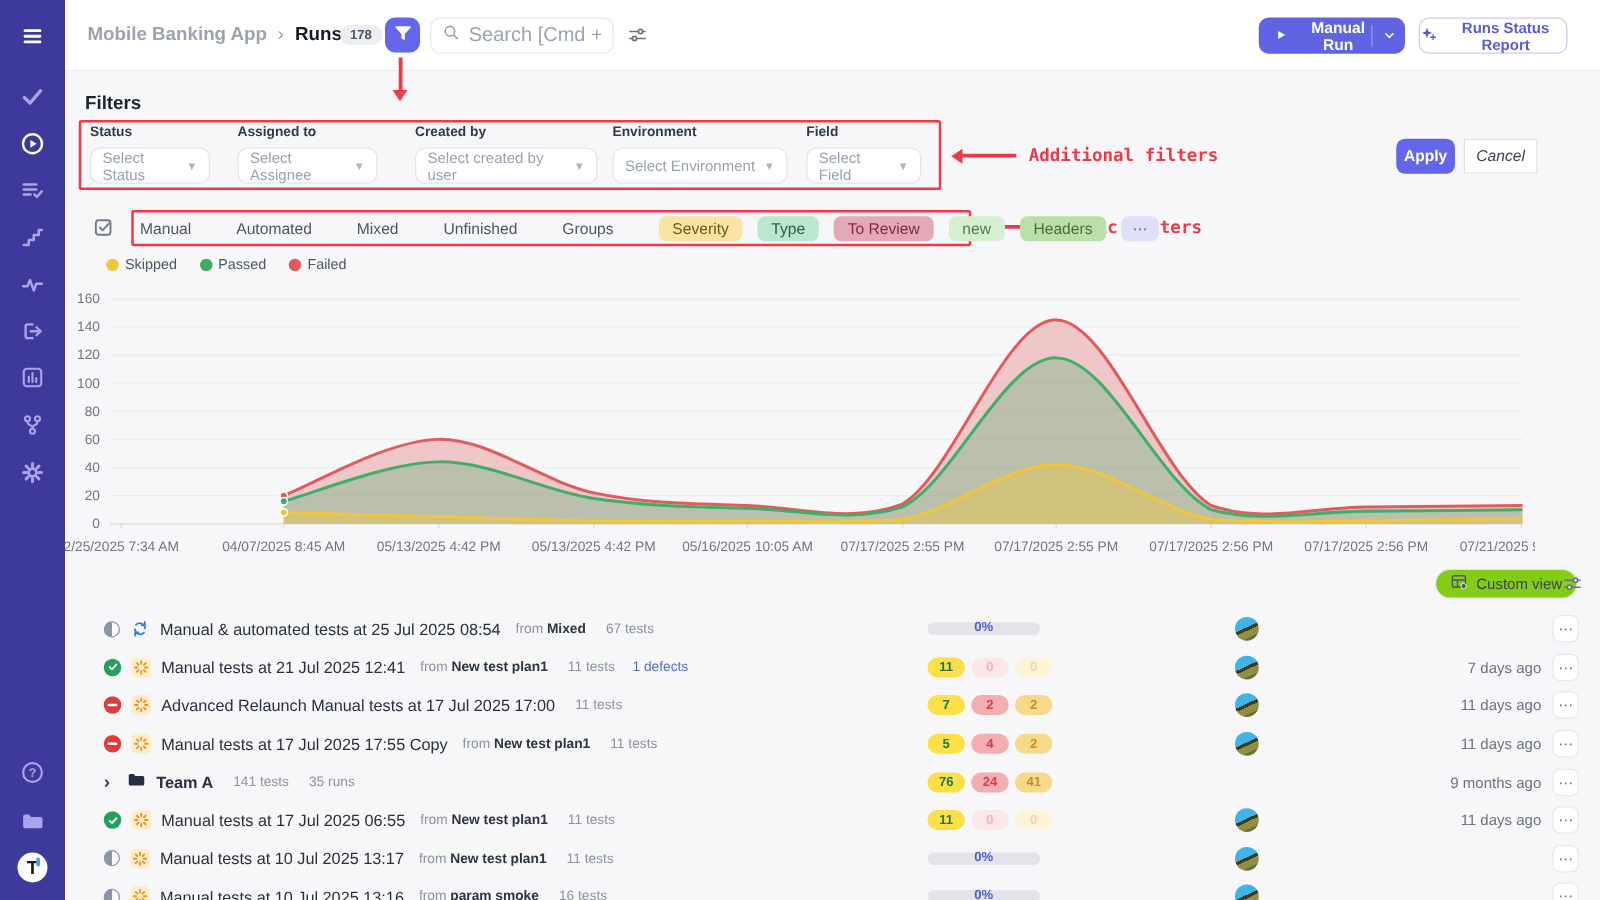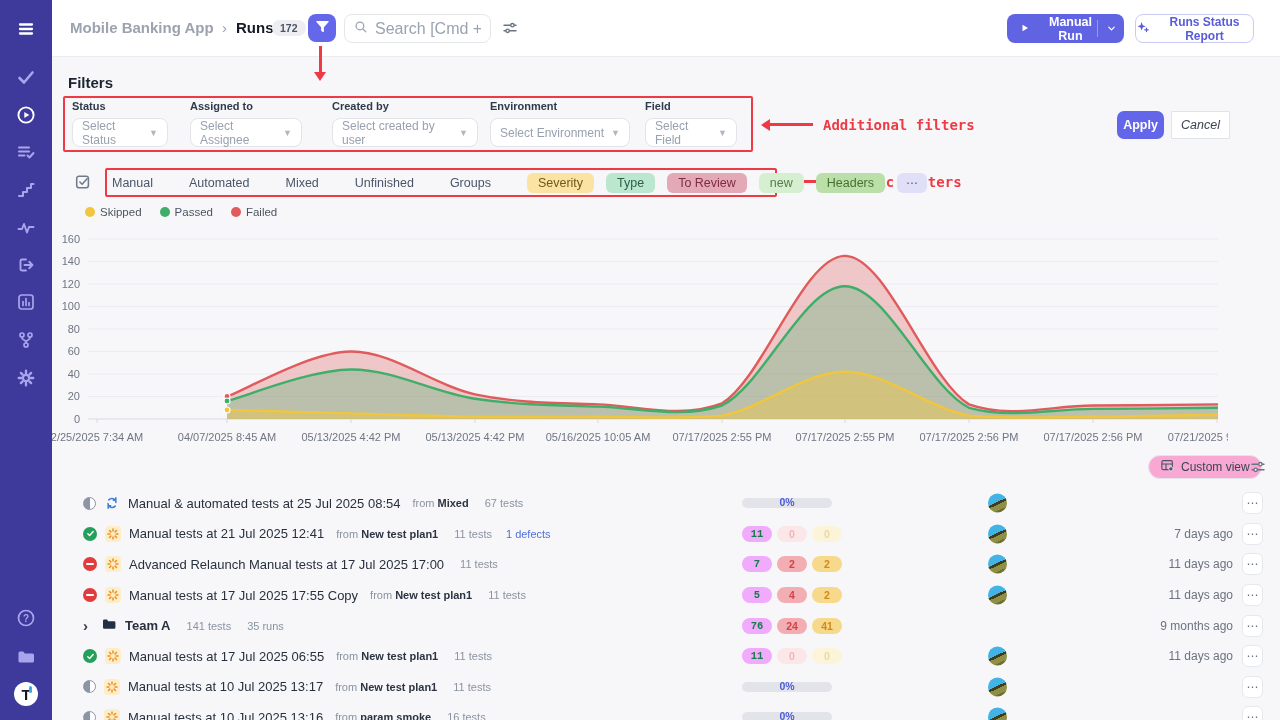--- a/index.html
+++ b/index.html
@@ -51,21 +51,21 @@
   .bf-chip { font-size:12.5px; padding:3px 11px; border-radius:6px; margin-right:12px; cursor:pointer; white-space:nowrap; }
   .bf-more { font-size:12px; padding:3px 9px; border-radius:6px; background:#dfe0f8; color:#555b76; cursor:pointer; }
   .bf-edit { position:absolute; left:74px; top:173px; cursor:pointer; }
 
   
   .legend { position:absolute; left:85px; top:206px; display:flex; gap:18px; align-items:center; }
   .lg-item { display:flex; align-items:center; gap:5px; font-size:11.5px; color:#4b5563; }
   .lg-dot { width:10px; height:10px; border-radius:50%; }
 
   
-  .custom-view { position:absolute; left:1148px; top:455px; height:24px; border:1px solid #e4e5ea; border-radius:12px; background:#f9a8d4; display:flex; align-items:center; gap:6px; padding:0 11px; font-size:12px; color:#3b4453; cursor:pointer; font-family:"Liberation Sans",sans-serif; }
+  .custom-view { position:absolute; left:1148px; top:455px; height:24px; border:1px solid #e4e5ea; border-radius:12px; background:#84cc16; display:flex; align-items:center; gap:6px; padding:0 11px; font-size:12px; color:#3b4453; cursor:pointer; font-family:"Liberation Sans",sans-serif; }
   .view-sliders { position:absolute; left:1250px; top:459px; cursor:pointer; }
 
   
   .row { position:absolute; left:52px; right:0; height:30.6px; }
   .r-left { position:absolute; left:31px; top:50%; transform:translateY(-50%); display:flex; align-items:center; gap:8px; white-space:nowrap; }
   .r-title { font-size:13px; color:#28303e; }
   .r-title.bold { font-weight:bold; }
   .r-from { font-size:11px; color:#8a93a1; margin-left:4px; }
   .r-from b { color:#2b3442; }
   .r-meta { font-size:11px; color:#8a93a1; margin-left:8px; }
@@ -74,21 +74,21 @@
   .st-pass { background:#25a05c; }
   .st-fail { background:#e23b3b; }
   .st-fail i { display:block; width:8px; height:2px; background:#fff; border-radius:1px; }
   .st-prog { width:13px; height:13px; border:1.5px solid #8c95a5; background:linear-gradient(90deg,#8c95a5 50%,#fff 50%); }
   .spark { width:16px; height:16px; border-radius:4px; background:#fdeec9; display:inline-flex; align-items:center; justify-content:center; flex:none; }
   .grp-chev { font-size:15px; font-weight:bold; color:#374151; width:10px; cursor:pointer; }
   .pbar { position:absolute; left:690px; top:50%; transform:translateY(-50%); width:90px; height:10px; border-radius:5px; background:#e3e3ea; }
   .ptext { position:absolute; left:0; right:0; top:-2px; text-align:center; font-size:10.5px; font-weight:bold; color:#4a5cd9; }
   .badges { position:absolute; left:690px; top:50%; transform:translateY(-50%); display:flex; gap:5px; }
   .bdg { min-width:30px; height:16px; line-height:16px; text-align:center; border-radius:9px; font-size:10.5px; font-weight:bold; padding:0 6px; }
-  .bdg.g { background:#f0abfc; color:#177a4b;font-family:Liberation Mono, monospace; }
+  .bdg.g { background:#fde047; color:#177a4b; }
   .bdg.r { background:#f2aeb2; color:#d24248; }
   .bdg.y { background:#f7d98b; color:#cf8a1c; }
   .bdg.r.faded { background:#fbe7e7; color:#edb7ba; }
   .bdg.y.faded { background:#fcf4d9; color:#ead9a2; }
   .avatar { position:absolute; left:936px; top:50%; transform:translateY(-50%); width:19px; height:19px; border-radius:50%; background:linear-gradient(155deg,#41b3e6 0 46%,#3c3c1f 46% 56%,#8f8f45 56% 78%,#6e6e30 78%); }
   .ago { position:absolute; right:47px; top:50%; transform:translateY(-50%); font-size:12px; color:#6b7280; }
   .rowmenu { position:absolute; right:17px; top:50%; transform:translateY(-50%); width:21px; height:22px; border:1px solid #e7e8ee; border-radius:6px; background:#fff; color:#6b7280; font-size:12px; line-height:1; cursor:pointer; display:flex; align-items:center; justify-content:center; padding:0; }
 </style>
 </head>
 <body>
@@ -191,21 +191,21 @@
           <rect x="16" y="5" width="3" height="7" rx="1.5" fill="#3da8e8"></rect>
         </svg>
       </div>
     </div>
 </aside>
 
 <header class="header">
   <span class="crumb-project">Mobile Banking App</span>
   <span class="crumb-sep">›</span>
   <span class="crumb-page">Runs</span>
-  <span class="crumb-count">172</span>
+  <span class="crumb-count">178</span>
   <button class="funnel-btn">
       <span id="funnel-ic"><svg width="15" height="15" viewBox="0 0 20 20">
           <path d="M2.5 3.5h15L11 10.8v5.7l-2-1.2v-4.5z" fill="#fff" stroke="#fff" stroke-width="1.6" stroke-linejoin="round"></path>
         </svg></span>
     </button>
   <div class="search-box">
     <span id="search-ic"><svg width="14" height="14" viewBox="0 0 20 20" fill="none">
           <circle cx="8.5" cy="8.5" r="5.5" stroke="#9aa3b2" stroke-width="1.8"></circle>
           <path d="M12.8 12.8l4.2 4.2" stroke="#9aa3b2" stroke-width="1.8" stroke-linecap="round"></path>
         </svg></span>

